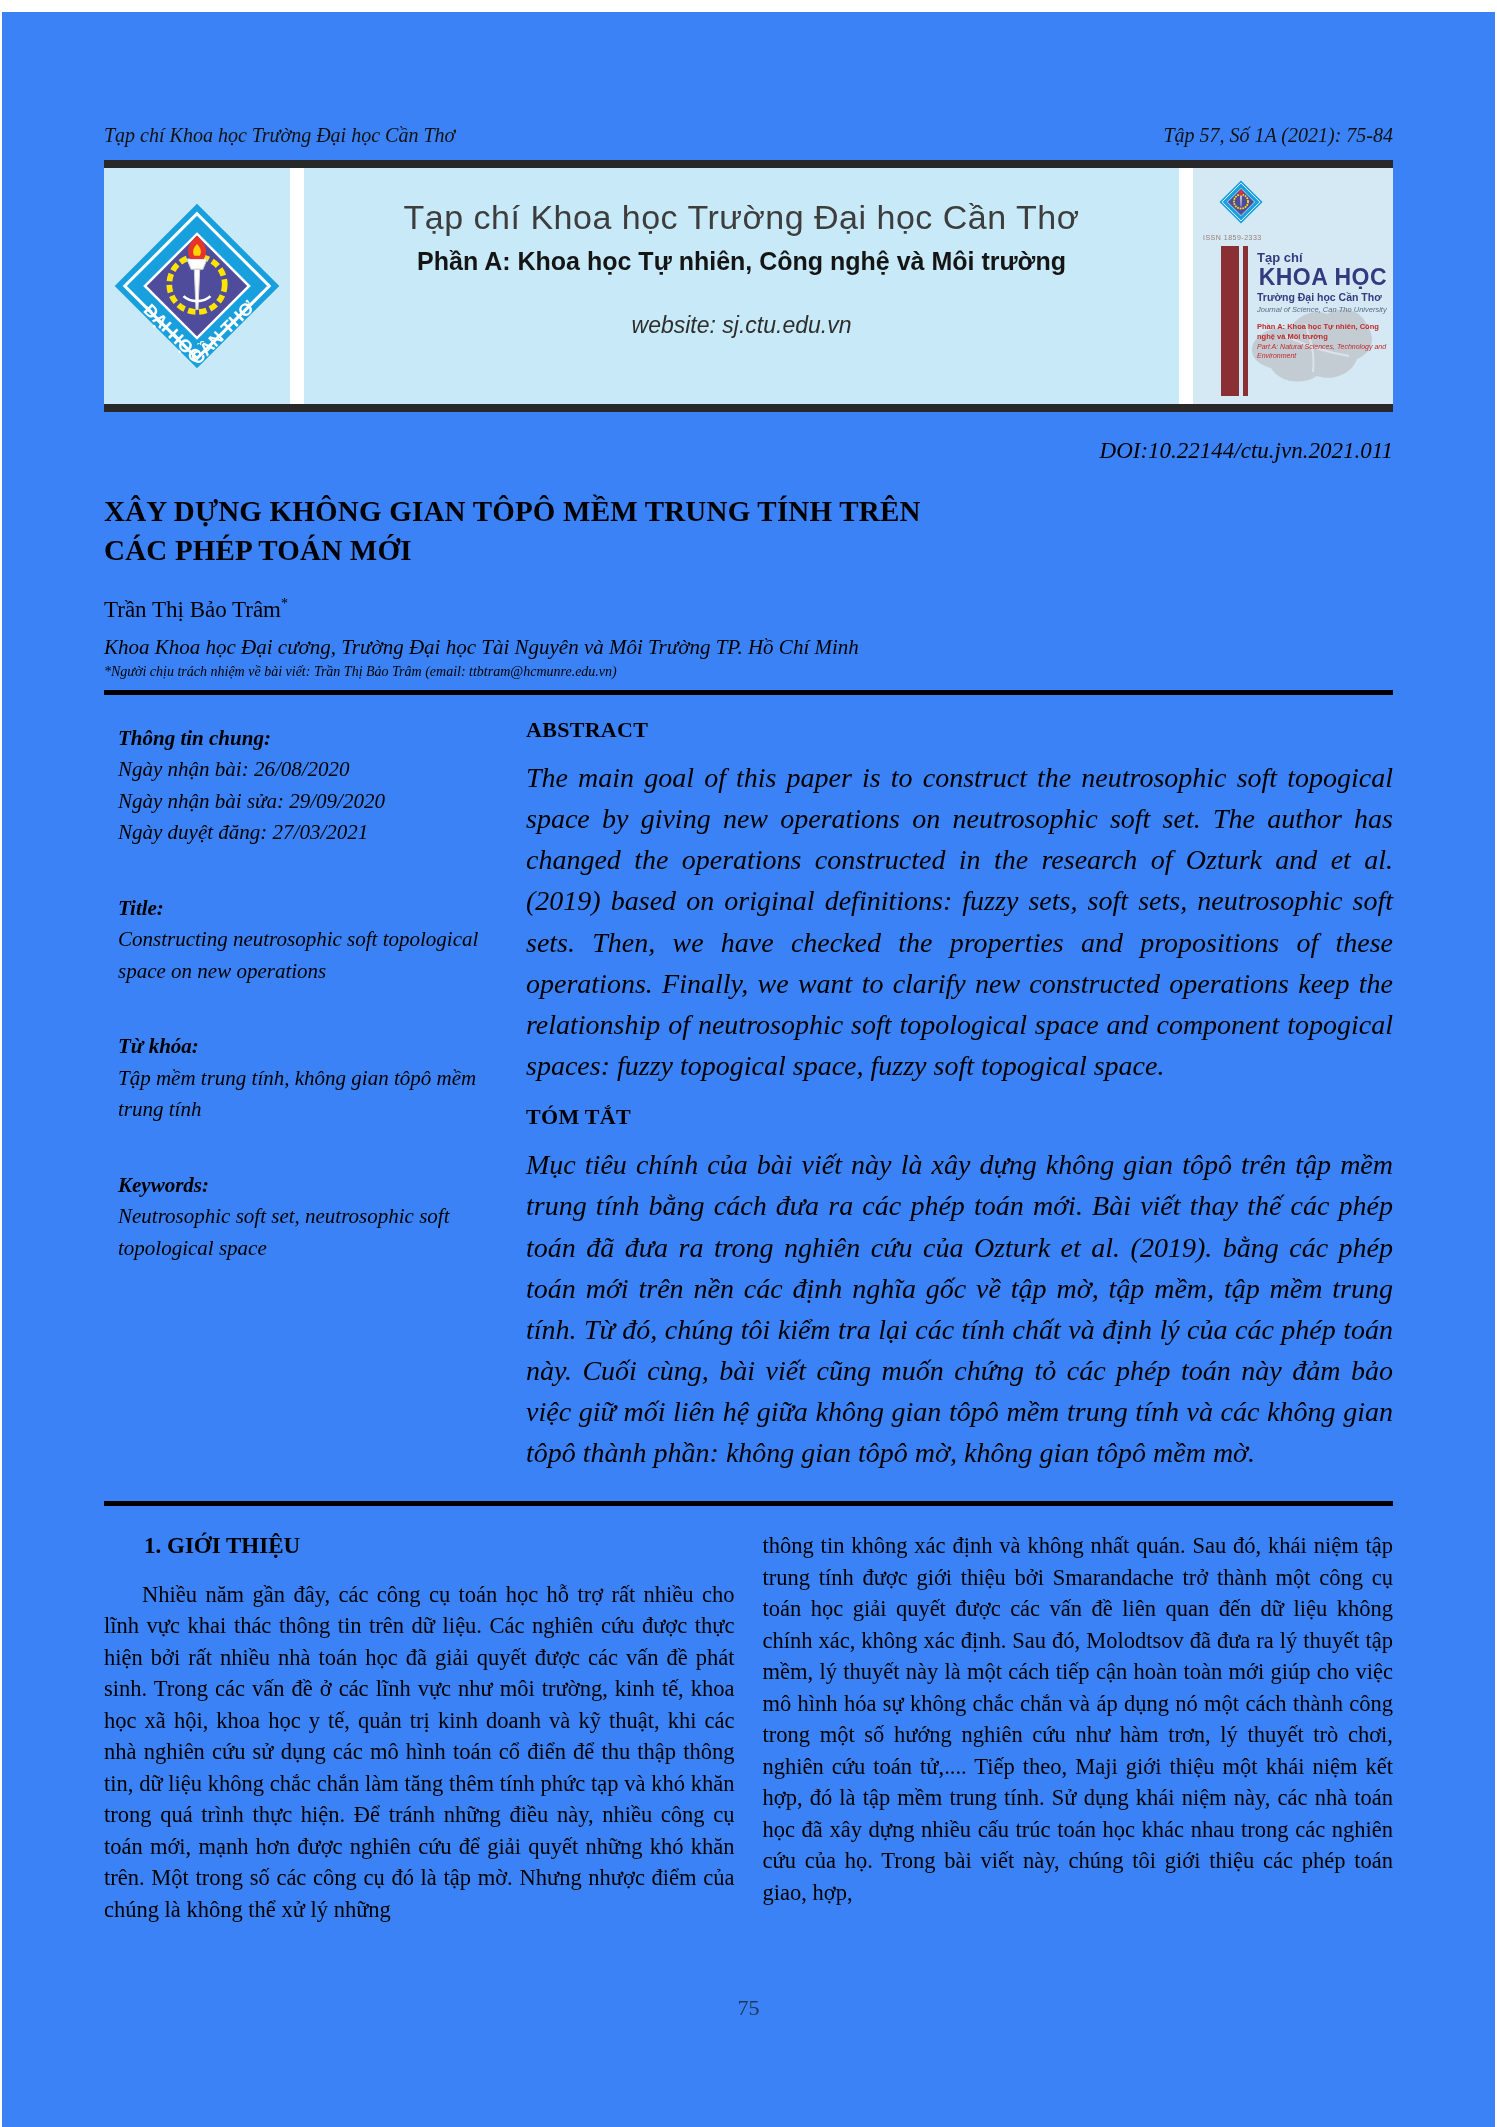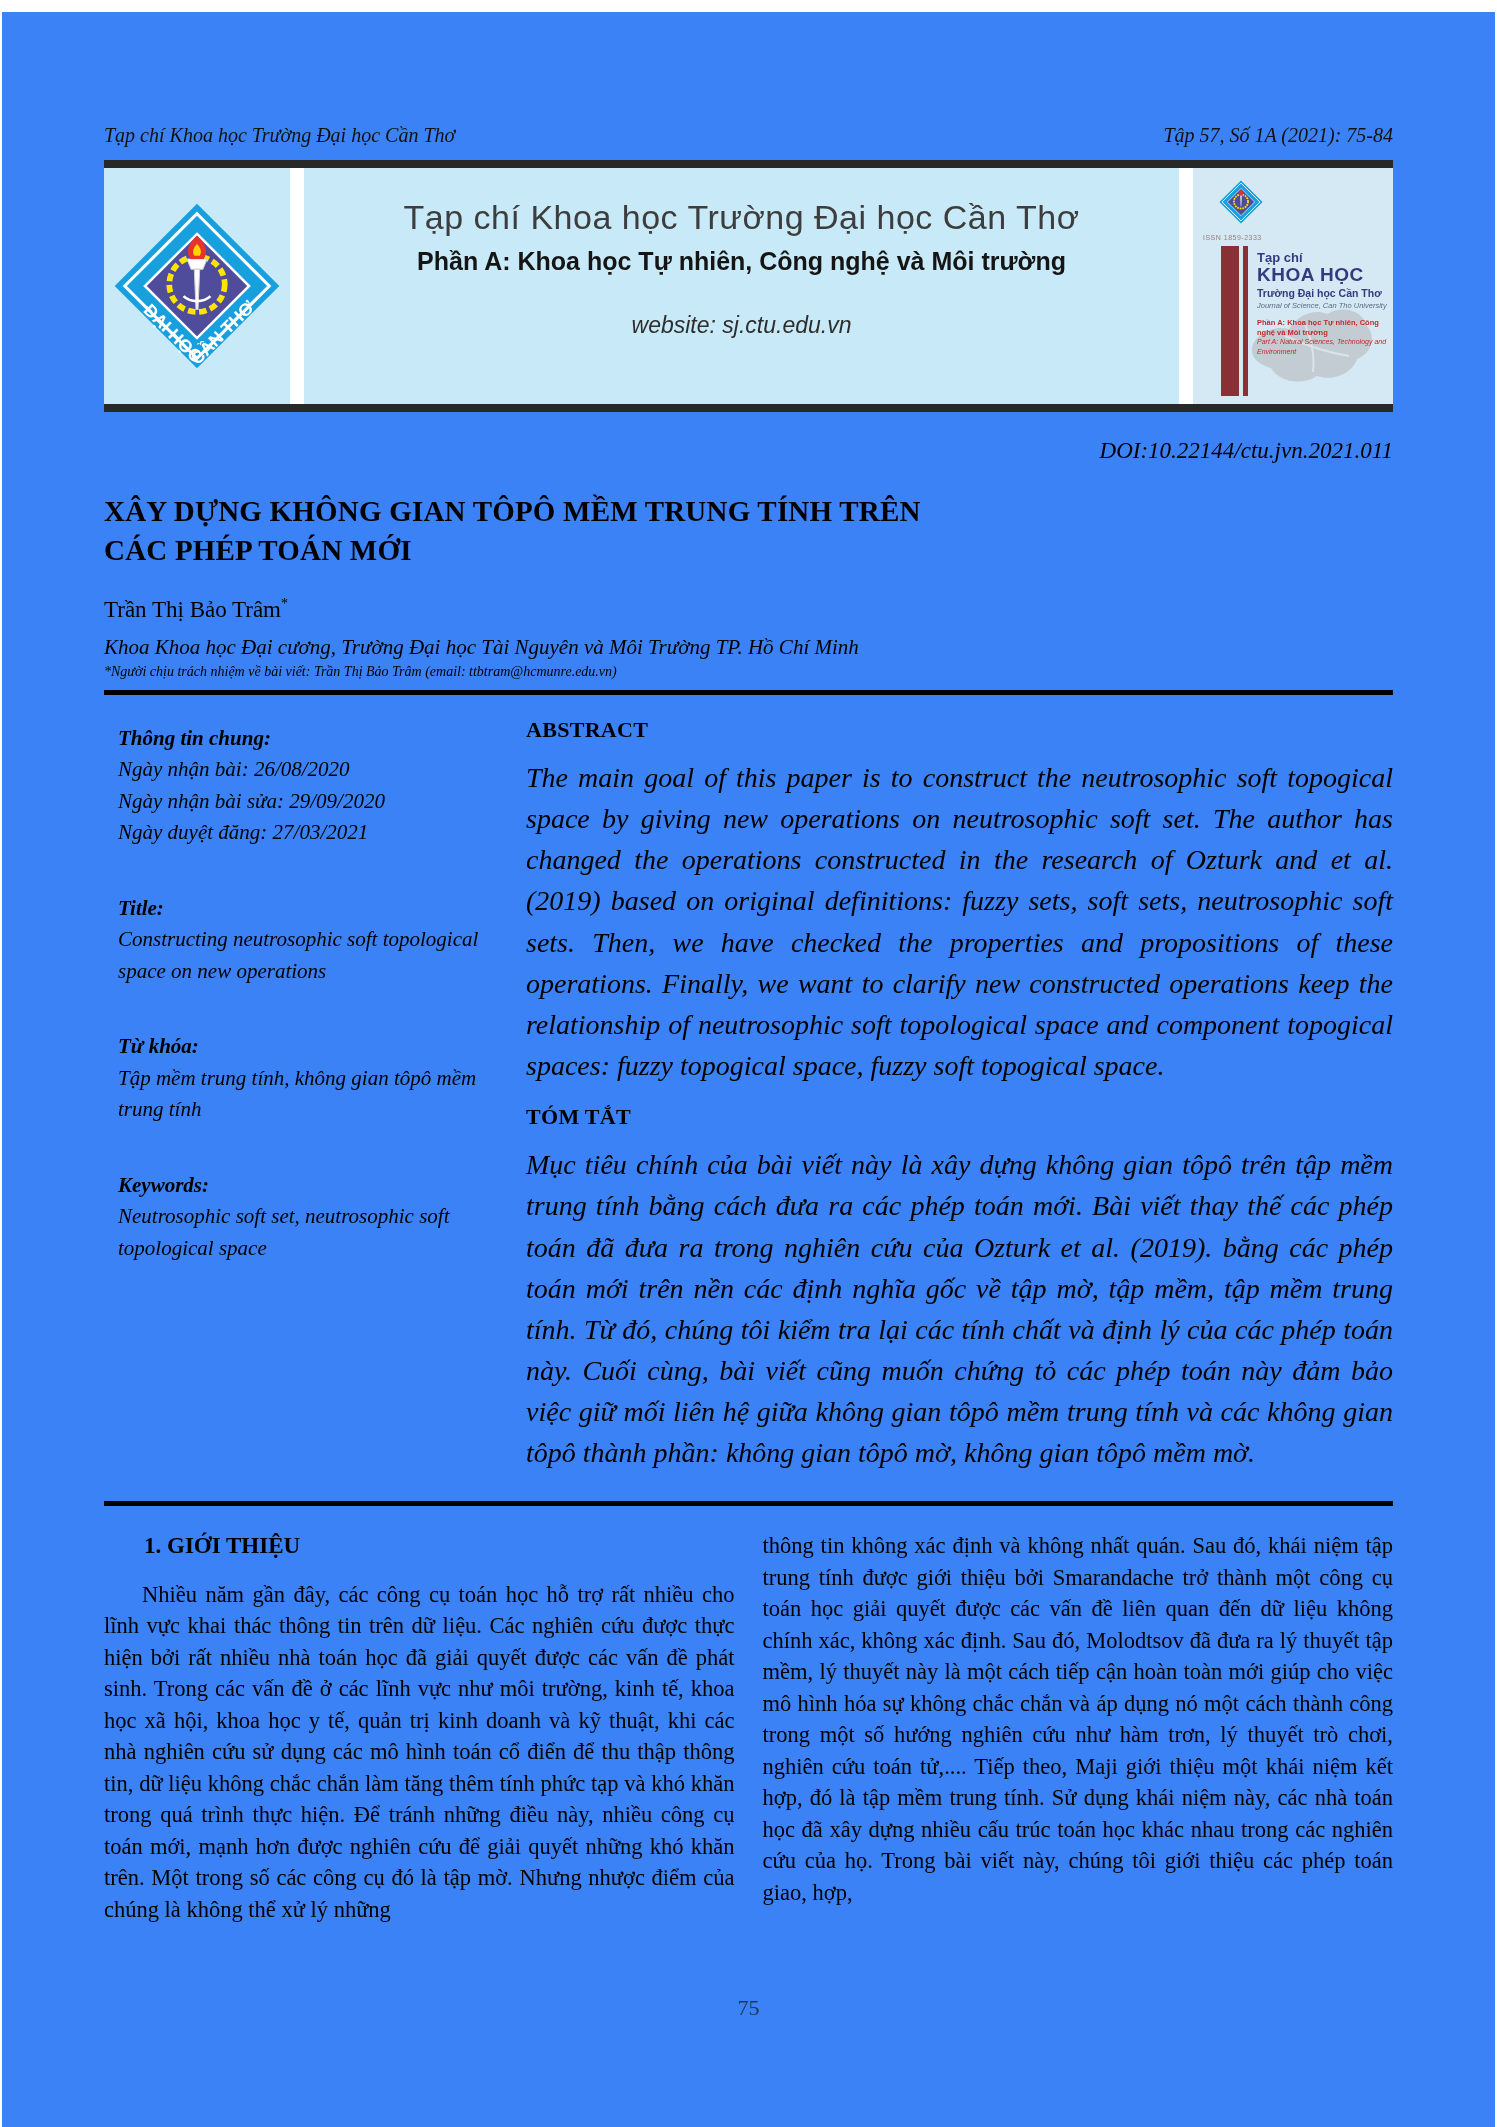--- a/index.html
+++ b/index.html
@@ -46,21 +46,21 @@
     width:200px;background:#d4e9f3;position:relative;
     font-family:"Liberation Sans","DejaVu Sans",sans-serif;
   }
   .cover-logo{position:absolute;left:26px;top:12px;width:44px;height:44px;}
   .cover-issn{position:absolute;left:10px;top:66px;font-size:7px;color:#96807e;letter-spacing:.5px;}
   .cover-stripes{position:absolute;left:28px;top:78px;bottom:8px;display:flex;}
   .stripe-wide{width:18px;background:#8a2f33;}
   .stripe-thin{width:5px;background:#8a2f33;margin-left:4px;}
   .cover-text{position:absolute;left:64px;top:82px;width:130px;color:#333b80;}
   .cover-tagline{font-size:13px;font-weight:bold;}
-  .cover-title{font-size:19px;font-weight:bold;letter-spacing:.5px;line-height:1.05;}
+  .cover-title{font-size:23px;font-weight:bold;letter-spacing:.5px;line-height:1.05;text-align:right;}
   .cover-sub{font-size:10.5px;font-weight:bold;margin-top:2px;}
   .cover-sub-en{font-size:7.5px;font-style:italic;color:#5a6b85;margin-top:2px;}
   .cover-part{font-size:7.5px;font-weight:bold;color:#c22a2a;margin-top:8px;line-height:1.3;}
   .cover-part-en{font-size:7px;font-style:italic;color:#c22a2a;line-height:1.3;}
   .cover-map{position:absolute;left:52px;top:128px;width:146px;height:100px;}
   
   .doi-line{margin-top:26px;text-align:right;font-style:italic;font-size:23px;}
   .article-title{
     margin-top:28px;max-width:880px;
     font-size:29px;font-weight:bold;line-height:1.35;letter-spacing:.2px;

